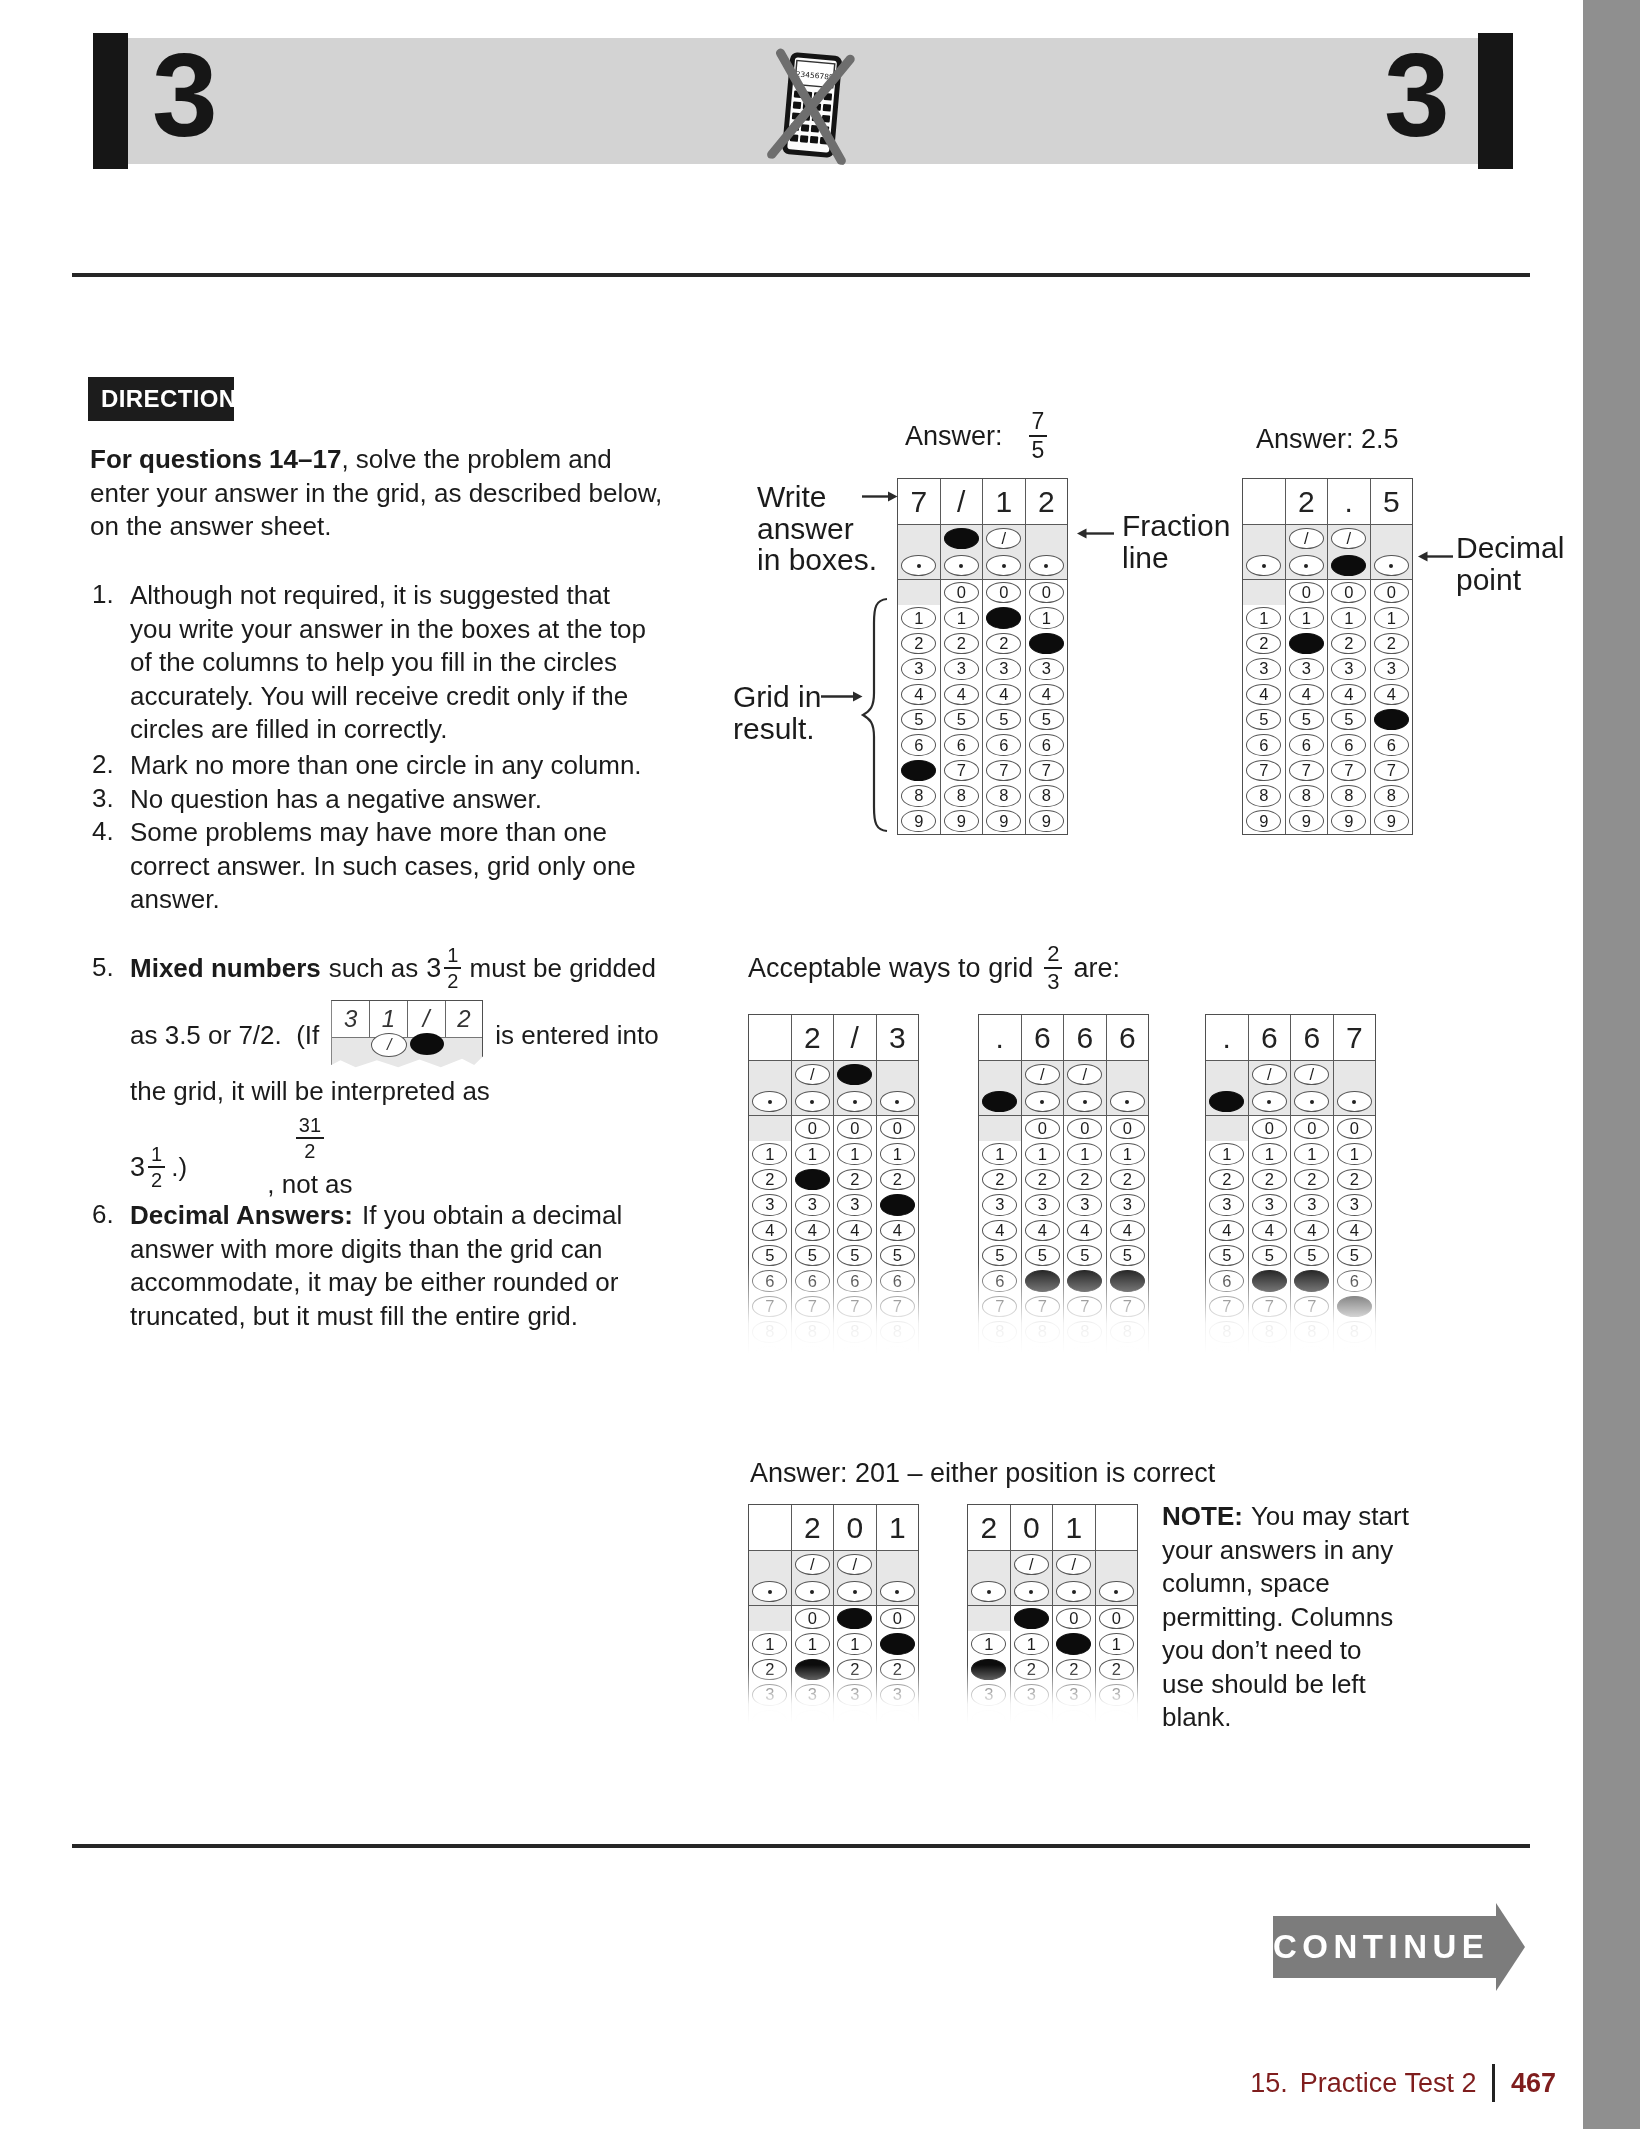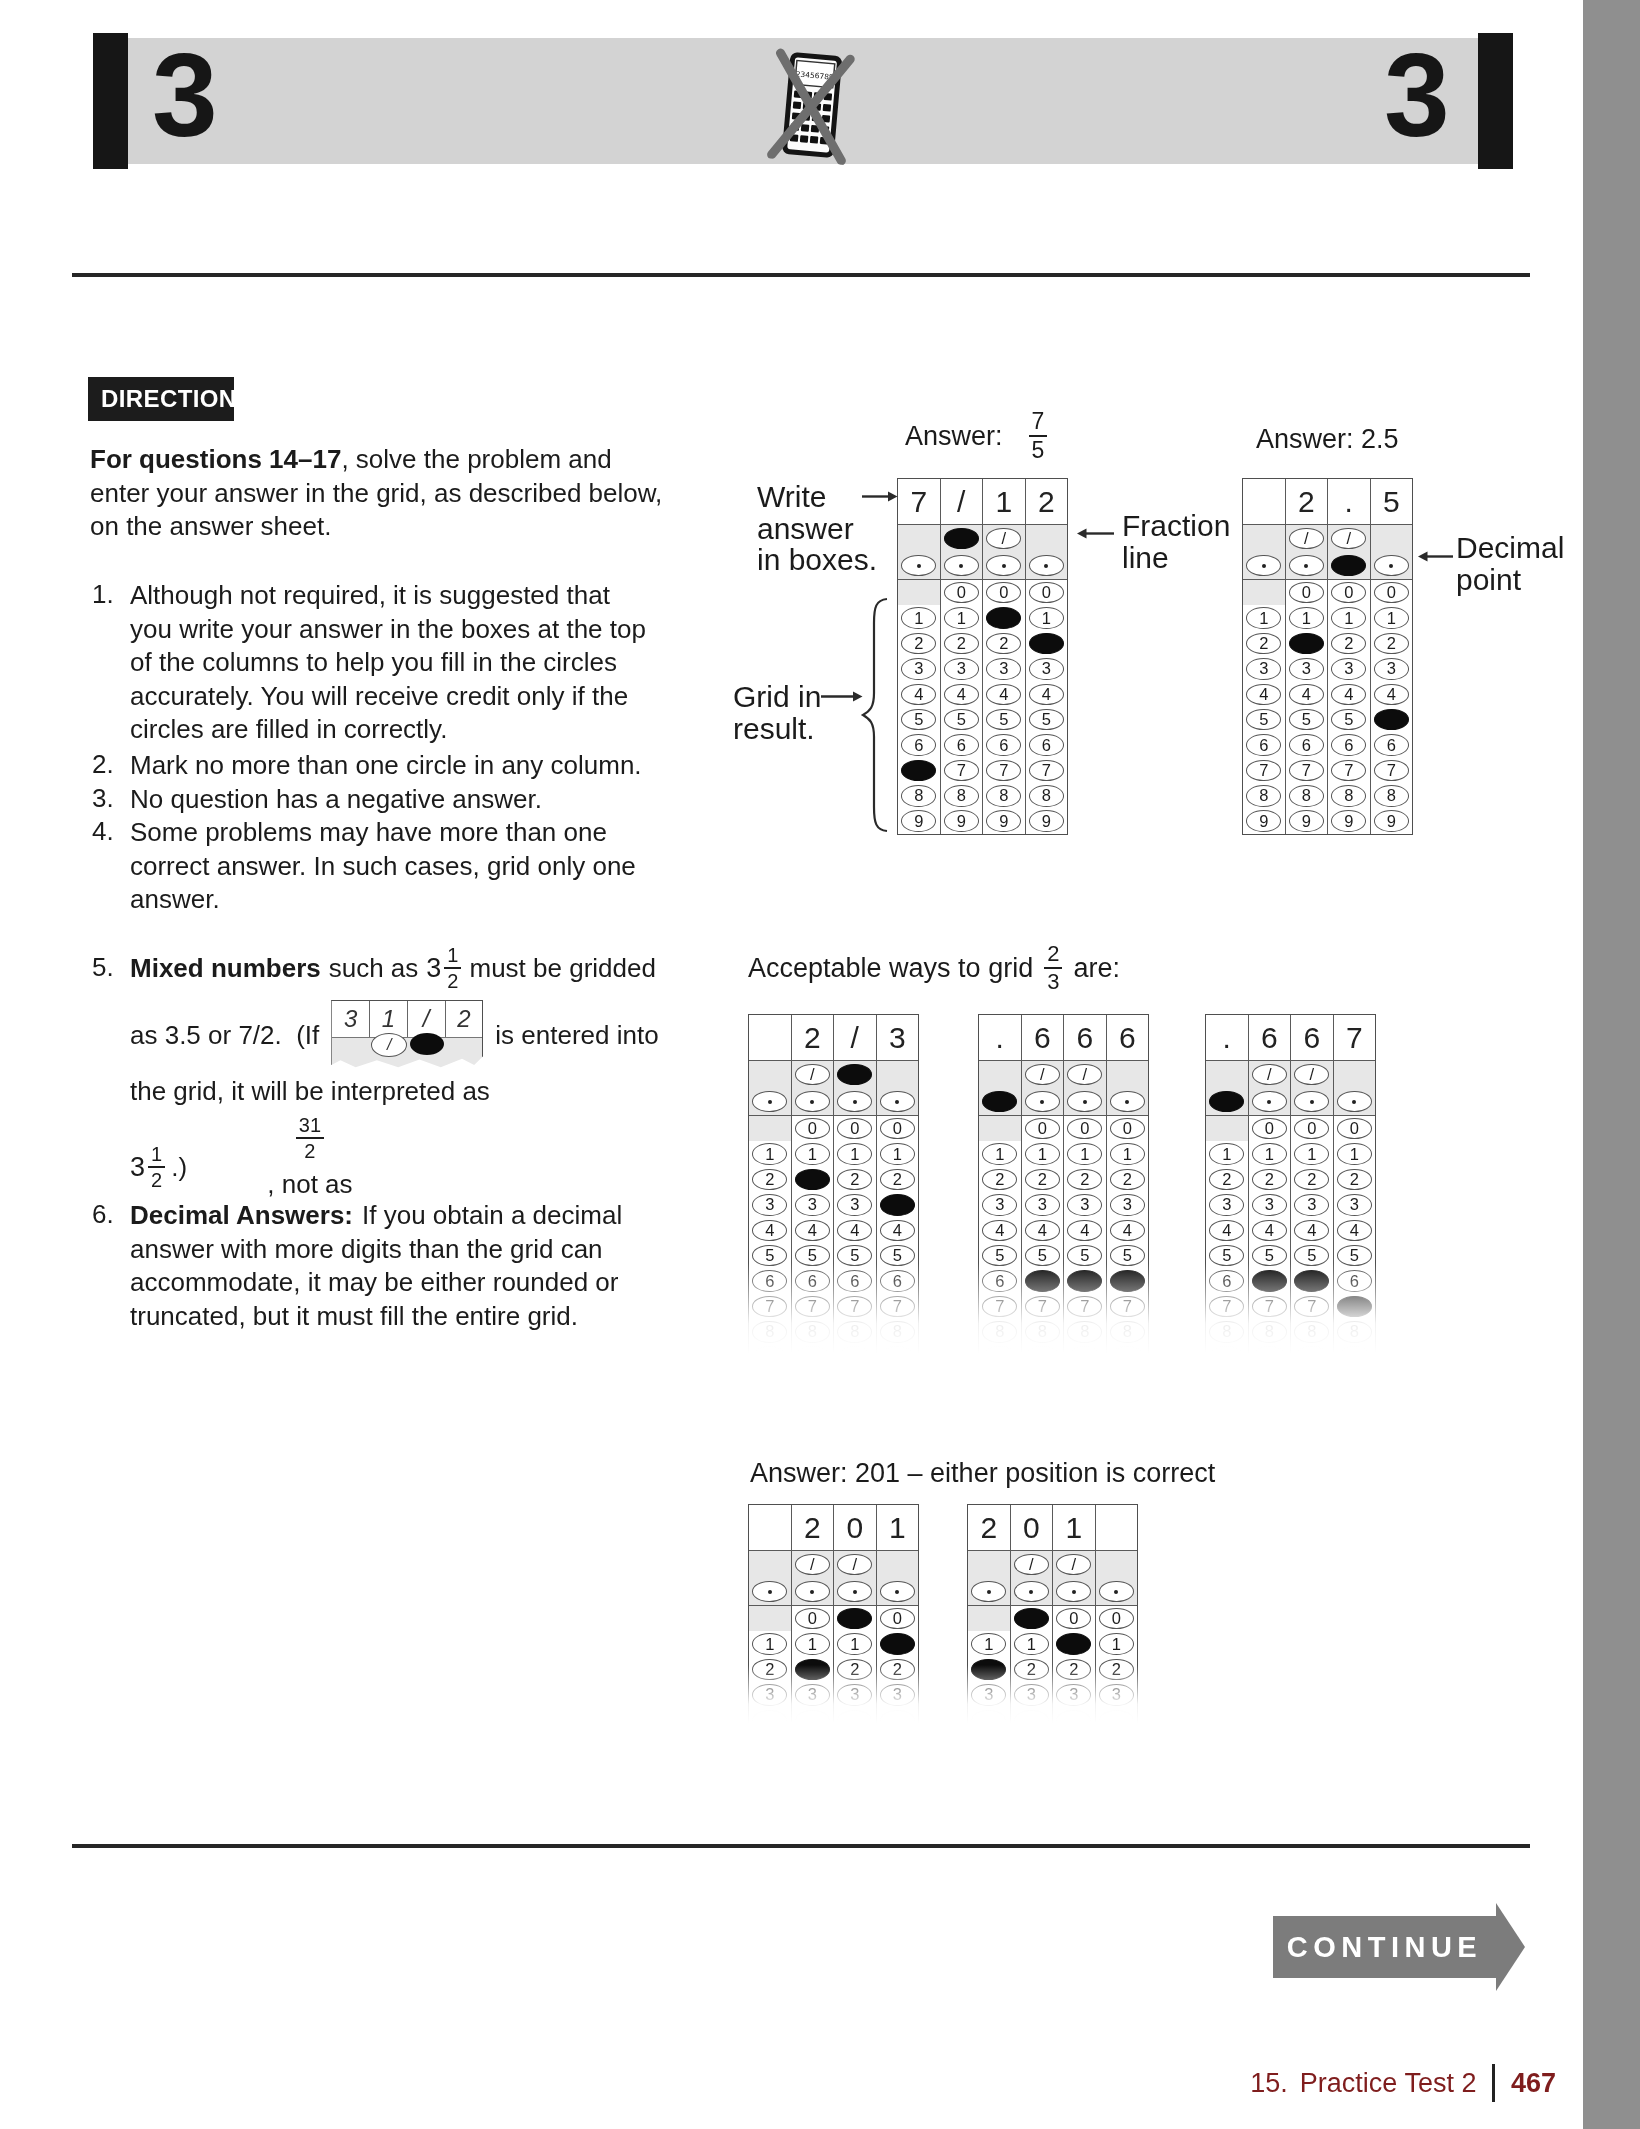--- a/index.html
+++ b/index.html
@@ -73,22 +73,22 @@
 
   
   .lab{font-size:30px;line-height:31.5px;}
   .answer-lab{font-size:27px;}
   .arrow svg,.brace svg{display:block;}
 
   
   .continue{left:1273px;top:1916px;width:223px;height:62px;background:#7c7c7c;}
   .continue .tip{position:absolute;left:100%;top:-13px;width:0;height:0;
                  border-left:29px solid #7c7c7c;border-top:44px solid transparent;border-bottom:44px solid transparent;}
-  .continue .txt{width:100%;text-align:center;line-height:62px;color:#fff;
-                 font-size:29px;font-weight:bold;letter-spacing:5.5px;}
+  .continue .txt{width:100%;text-align:left;line-height:62px;color:#fff;
+                 font-size:33px;font-weight:bold;letter-spacing:5.5px;}
 
   
   .footer{top:2064px;right:84px;display:flex;align-items:center;font-size:27px;color:#7f1d1d;}
   .footer .gap{width:12px;}
   .footer .divider{width:2.5px;height:38px;background:#222;margin:0 16px;}
   .footer .pg{font-weight:bold;}
 </style>
 </head>
 <body>
 
@@ -1469,20 +1469,29 @@
         <span class="g-cell">
           <span class="bubble"></span>
         </span>
         <span class="g-cell">
           <span class="bubble"></span>
         </span>
       </div>
       <div class="g-fade"></div>
     </div>
 
+  <div class="abs note" style="left:1162px;top:1500px;width:260px;font-size:26px;line-height:33.5px;">
+    <b style="margin-right:8px;">NOTE:</b><span class="pre">You may start
+your answers in any
+column, space
+permitting. Columns
+you don’t need to
+use should be left
+blank.</span>
+  </div>
 
   <div class="abs continue">
     <div class="tip"></div>
     <div class="txt">CONTINUE</div>
   </div>
 
   <div class="abs footer">
     <span>15.</span>
     <span class="gap"></span>
     <span>Practice Test 2</span>

